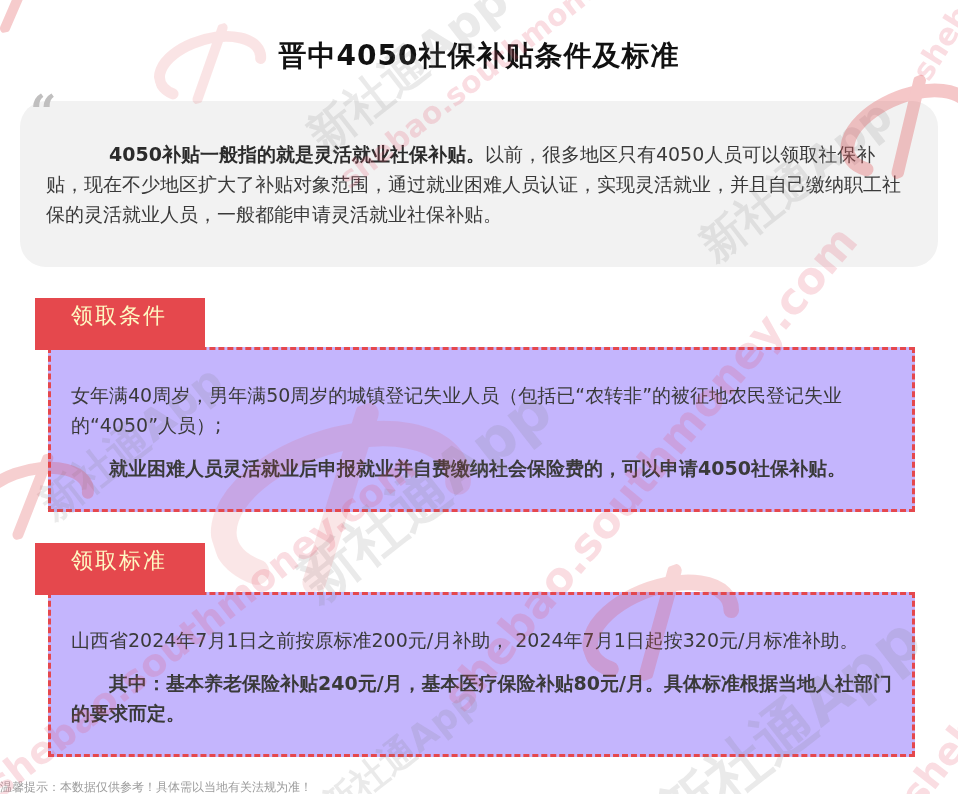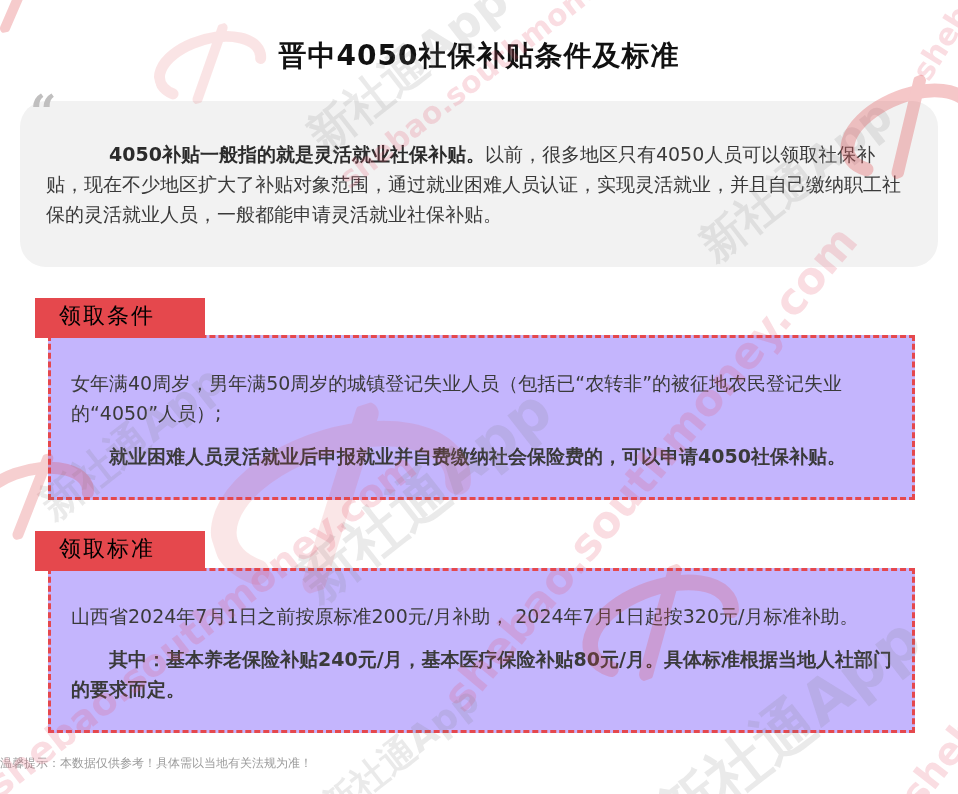--- a/index.html
+++ b/index.html
@@ -34,23 +34,23 @@
     font-family:"DejaVu Serif","Liberation Serif",serif;
   }
   .intro-p{margin:12px;text-indent:63px;}
   .intro-p b{color:#2b2b2b;}
 
   
   .block{margin-top:31px;}
   .block-label{
     position:relative;z-index:3;
     margin-left:35px;margin-bottom:-3px;
-    width:170px;height:40px;box-sizing:border-box;
-    padding-left:24px;
-    background:#e5484d;color:#000000;
+    width:170px;height:52px;box-sizing:border-box;
+    padding-left:36px;
+    background:#e5484d;color:#fef9c3;
     font-size:22px;line-height:36px;letter-spacing:2px;
   }
   .dashed-box{
     margin:0 43px 0 48px;
     border:3px dashed #e5484d;
     background:#c4b5fd;
     padding:30px 20px 26px;
     font-size:19px;line-height:30px;color:#3a3a3a;
   }
   .dashed-box p{margin:0;}

